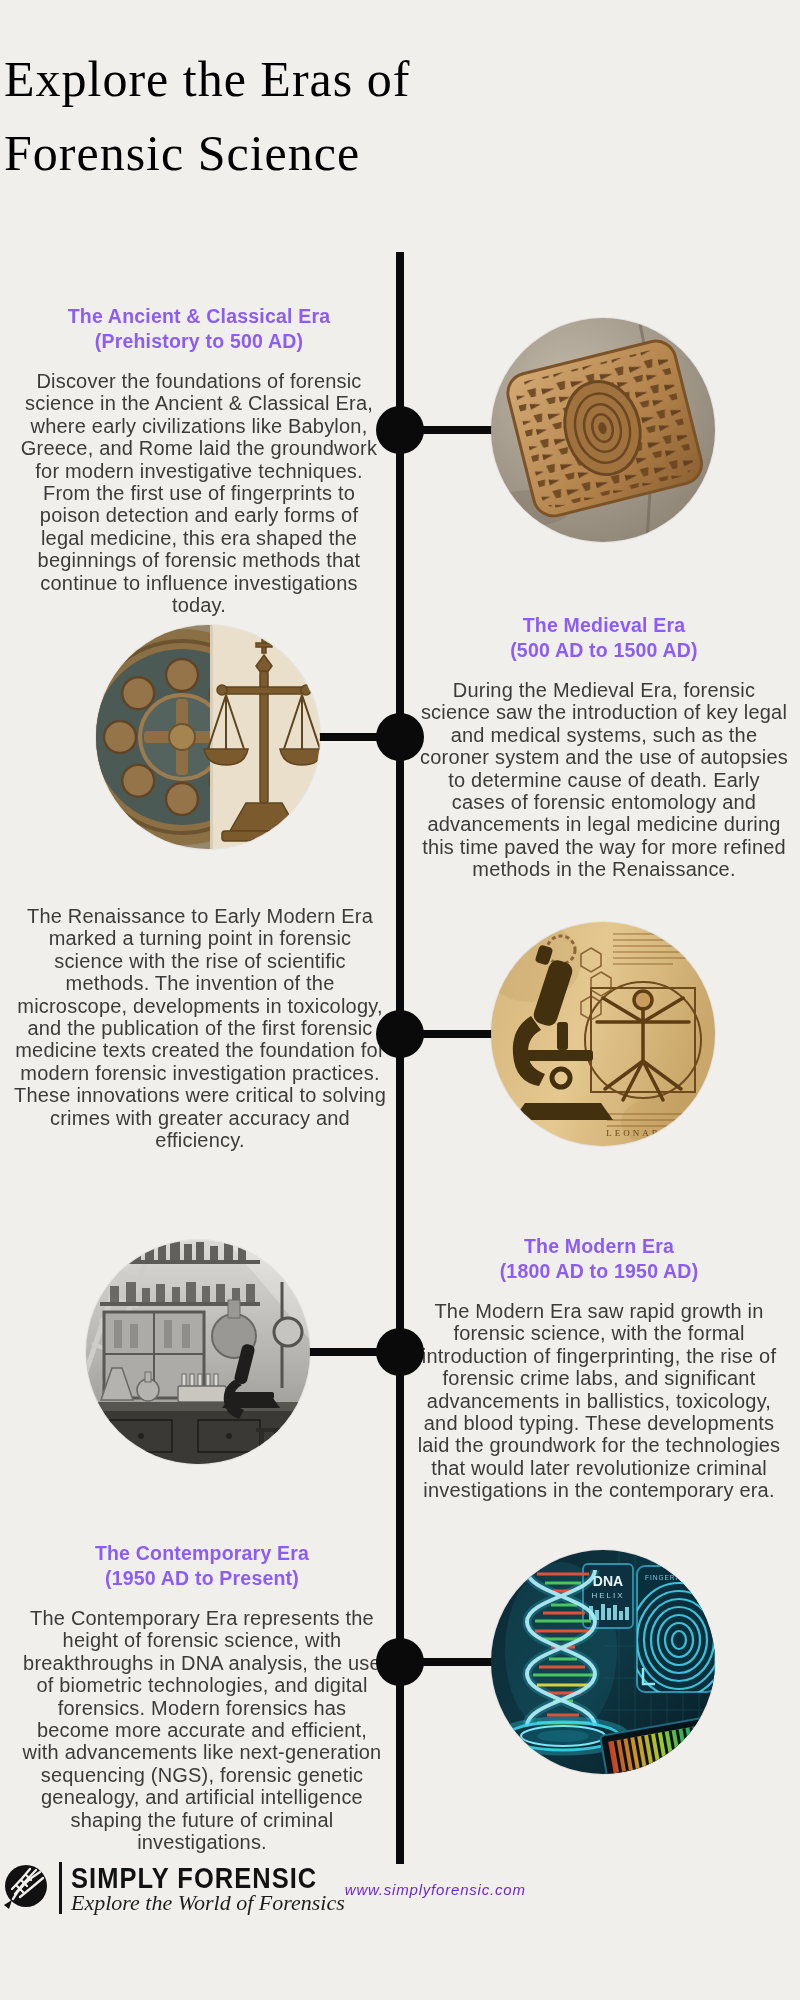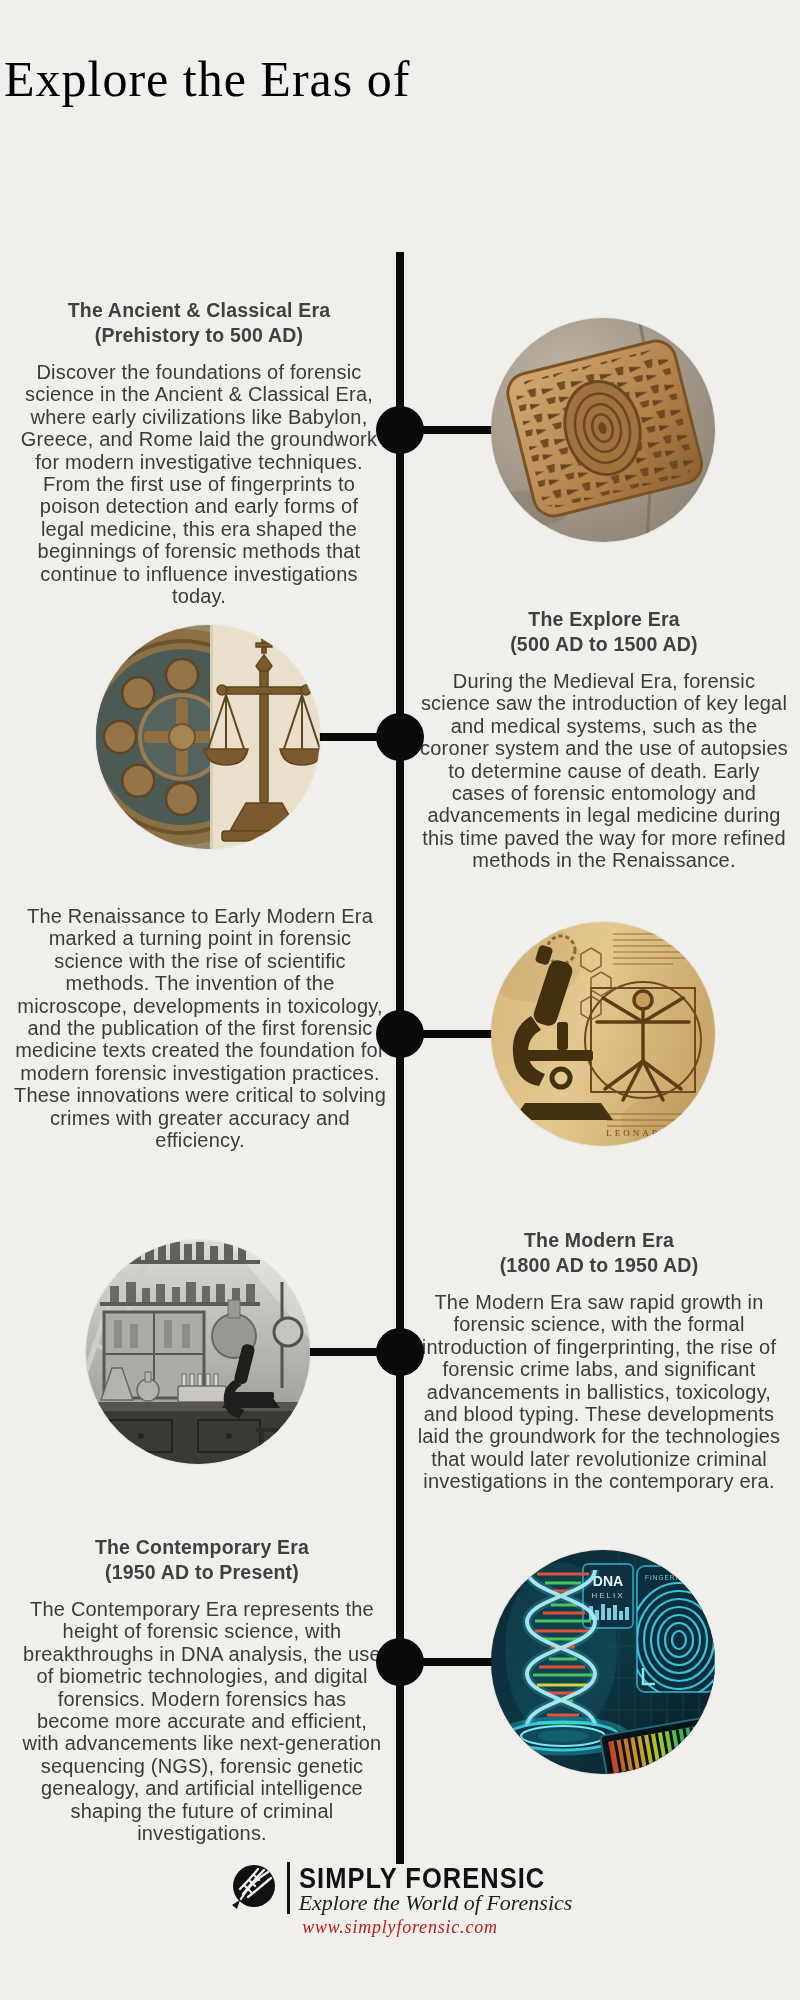--- a/index.html
+++ b/index.html
@@ -3,39 +3,40 @@
 <meta charset="utf-8">
 <style>
   html,body{margin:0;padding:0;background:#f0efec;}
   .canvas{position:relative;width:800px;height:2000px;background:#f0efec;overflow:hidden;margin:0;font-family:"Liberation Sans",sans-serif;}
   .title{position:absolute;top:38px;left:0;width:800px;text-align:left;margin:4px;
          font-family:"Liberation Serif",serif;font-weight:400;font-size:50px;line-height:74px;color:#000000;letter-spacing:1px;}
   .vline{position:absolute;left:396px;top:252px;width:8px;height:1612px;background:#0a0a0a;}
   .hline{position:absolute;height:8px;background:#0a0a0a;}
   .dot{position:absolute;width:48px;height:48px;border-radius:50%;background:#0a0a0a;z-index:3;}
   .era-text{position:absolute;text-align:center;}
-  .era-heading{margin:10px;font-size:19.5px;line-height:25px;font-weight:700;color:#404040;letter-spacing:.2px;}
+  .era-heading{margin:16px;font-size:19.5px;line-height:25px;font-weight:700;color:#8b5cf6;letter-spacing:.2px;}
   .era-body{margin:13px 0 0 0;font-size:20px;line-height:22.4px;color:#3c3b3a;letter-spacing:.2px;}
   .img-circle{position:absolute;width:224px;height:224px;border-radius:50%;overflow:hidden;z-index:2;box-shadow:0 0 0 1px rgba(0,0,0,.05);}
   .img-circle svg{display:block;}
-  .footer{position:absolute;left:0;top:1862px;width:800px;display:flex;flex-direction:column;align-items:center;}
+  .footer{position:absolute;left:0;top:1862px;width:800px;display:flex;flex-direction:row;align-items:center;}
   .footer-row{display:flex;align-items:center;gap:9px;}
   .footer-divider{width:3px;height:52px;background:#121212;}
   .footer-textcol{display:flex;flex-direction:column;align-items:flex-start;}
   .brand{font-size:25px;font-weight:700;color:#121212;letter-spacing:1px;transform:scale(1.02,1.18);transform-origin:left center;line-height:26px;white-space:nowrap;}
   .tagline{font-family:"Liberation Serif",serif;font-style:italic;font-size:22px;color:#1d1d1d;line-height:21px;margin-top:2px;white-space:nowrap;}
-  .url{font-family:Liberation Serif, serif;font-style:italic;font-size:18px;color:#b91c1c;letter-spacing:.8px;margin-top:3px;}
+  .url{font-family:Liberation Sans, sans-serif;font-style:italic;font-size:15px;color:#6d28d9;letter-spacing:.8px;margin-top:3px;}
 </style>
 </head>
 <body>
 
 <div class="canvas">
 
   <h1 class="title">
     <span>Explore the Eras of</span><br>
+    <span>Forensic Science</span>
   </h1>
 
   <div class="vline"></div>
   <div class="hline" style="left:400px;top:426px;width:100px;"></div>
   <div class="hline" style="left:300px;top:733px;width:100px;"></div>
   <div class="hline" style="left:400px;top:1030px;width:100px;"></div>
   <div class="hline" style="left:300px;top:1348px;width:100px;"></div>
   <div class="hline" style="left:400px;top:1658px;width:100px;"></div>
   <div class="dot" style="left:376px;top:406px;"></div>
   <div class="dot" style="left:376px;top:713px;"></div>
@@ -130,21 +131,21 @@
         <path d="M108 124 h44 q-3 16 -22 16 q-19 0 -22 -16 z"></path>
         <path d="M184 124 h44 q-3 16 -22 16 q-19 0 -22 -16 z"></path>
         <path d="M150 178 h36 l16 28 h-68 z"></path>
         <rect x="126" y="206" width="84" height="10" rx="3"></rect>
       </g>
     </svg>
   </div>
 
   <section class="era-text" style="left:420px;top:597px;width:368px;">
     <h2 class="era-heading">
-      <span>The Explore Era</span><br>
+      <span>The Medieval Era</span><br>
       <span>(500 AD to 1500 AD)</span>
     </h2>
     <p class="era-body">During the Medieval Era, forensic science saw the introduction of key legal and medical systems, such as the coroner system and the use of autopsies to determine cause of death. Early cases of forensic entomology and advancements in legal medicine during this time paved the way for more refined methods in the Renaissance.</p>
   </section>
 
   <section class="era-text" style="left:14px;top:892px;width:372px;">
     <p class="era-body">The Renaissance to Early Modern Era marked a turning point in forensic science with the rise of scientific methods. The invention of the microscope, developments in toxicology, and the publication of the first forensic medicine texts created the foundation for modern forensic investigation practices. These innovations were critical to solving crimes with greater accuracy and efficiency.</p>
   </section>
 
   <div class="img-circle" style="left:491px;top:922px;">

